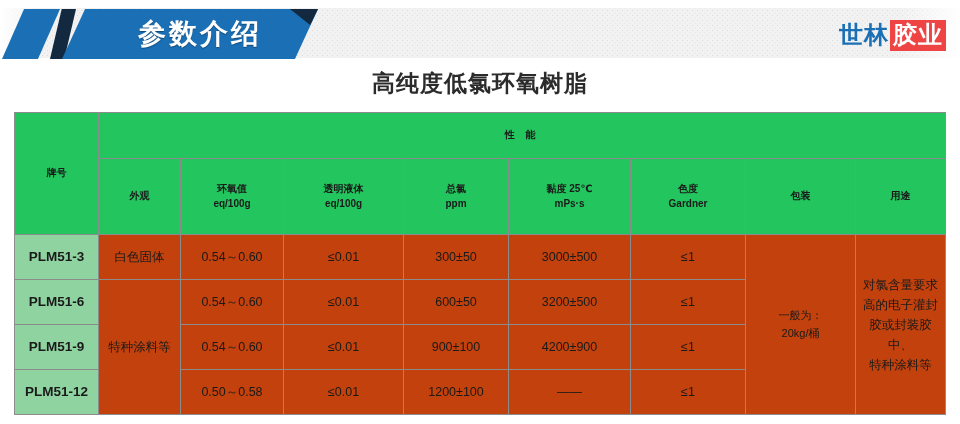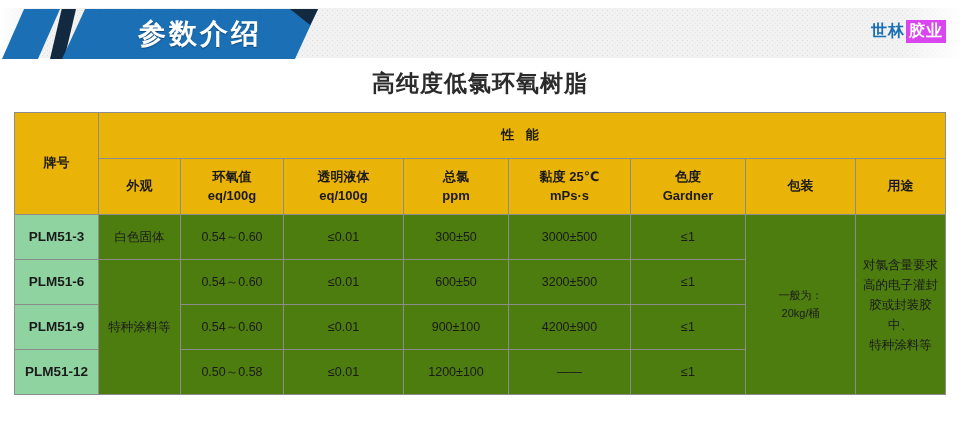--- a/index.html
+++ b/index.html
@@ -63,25 +63,25 @@
     display:flex;align-items:center;justify-content:center;
     color:#ffffff;font-size:28px;font-weight:bold;letter-spacing:3px;
     text-shadow:0 1px 1px rgba(0,0,0,.35);
     padding-left:4px;box-sizing:border-box;
   }
 
   
   .brand{
     position:absolute;right:14px;top:20px;
     display:flex;align-items:center;
-    font-size:16px;font-weight:bold;letter-spacing:1px;
+    font-size:24px;font-weight:bold;letter-spacing:1px;
     line-height:1;
   }
   .brand .part-a{color:#1a6fb5;padding:3px 1px 4px 2px;}
-  .brand .part-b{color:#ffffff;background:#d946ef;padding:3px 3px 4px 3px;}
+  .brand .part-b{color:#ffffff;background:#ef4444;padding:3px 3px 4px 3px;}
 
   
   #page-title{
     position:absolute;left:0;top:68px;width:960px;
     text-align:center;font-size:23px;font-weight:bold;color:#2b2b2b;
     letter-spacing:1px;
   }
 
   
   #spec-table{
@@ -90,45 +90,45 @@
     border-collapse:collapse;
     table-layout:fixed;
     font-size:12.5px;
   }
   #spec-table td{
     border:1px solid #8c8c8c;
     text-align:center;
     vertical-align:middle;
     padding:3px 2px;
     line-height:1.45;
-    background:#4d7c0f;
+    background:#c2410c;
     color:#1a1a1a;
   }
   #spec-table td.hd{
-    background:#eab308;
+    background:#22c55e;
     font-weight:bold;
-    font-size:13px;
+    font-size:10px;
   }
   #spec-table td.grade{
     background:#8fd3a0;
     font-weight:bold;
     font-size:13.5px;
   }
   #spec-table td.perf{
     letter-spacing:4px;
   }
   #spec-table td.usage{
     font-size:12.5px;line-height:1.6;
     text-align:center;
   }
   #spec-table td.pack{
     font-size:11px;line-height:1.6;
   }
   .r-h1{height:46px;}
-  .r-h2{height:56px;}
+  .r-h2{height:76px;}
   .r-d{height:45px;}
 </style>
 </head>
 <body>
 
 <div id="header-band">
   <div class="dot-band"></div>
   <div class="band-fade-l"></div>
   <div class="band-fade-r"></div>
 

